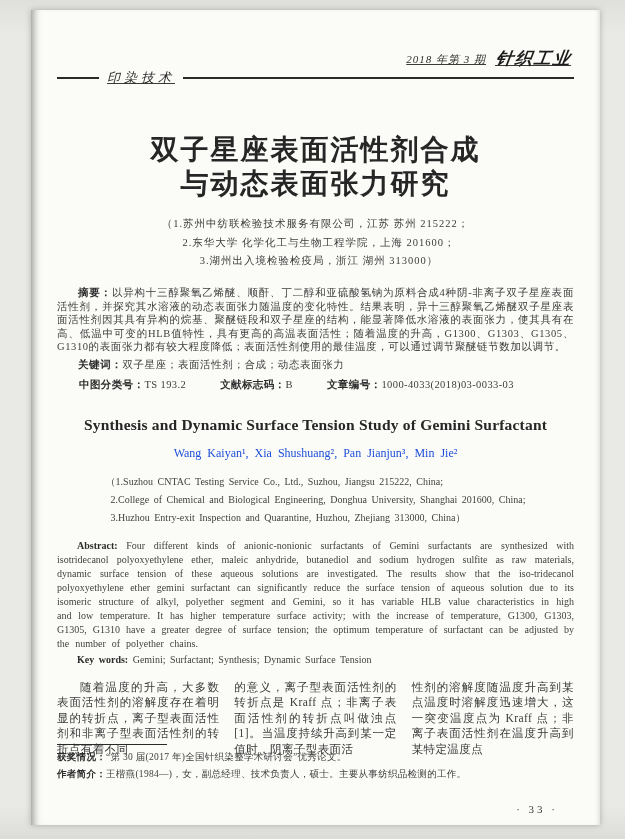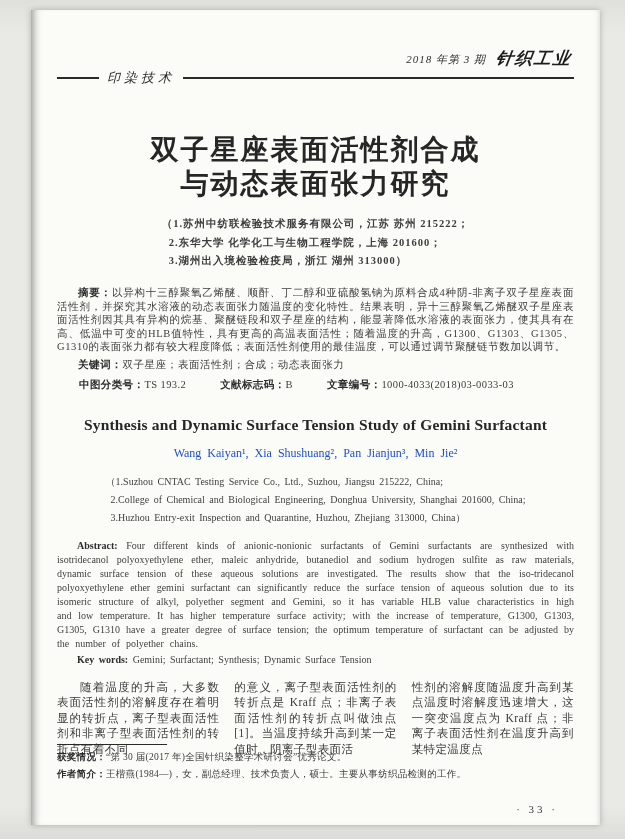--- a/index.html
+++ b/index.html
@@ -12,21 +12,21 @@
   .page{
     position:relative;
     margin:10px 25px 0 31px;
     height:815px;
     background:#fbfbf8;
     box-shadow:0 0 6px rgba(0,0,0,.25), inset 10px 0 8px -8px rgba(0,0,0,.45), inset -4px 0 6px -5px rgba(0,0,0,.25);
     padding:0 26px;
     box-sizing:border-box;
   }
   
-  .header{padding-top:40px;}
+  .header{padding-top:40px;text-decoration:underline;}
   .header-right{
     text-align:right;display:flex;justify-content:flex-end;align-items:flex-end;gap:10px;
     margin-right:2px;margin-bottom:2px;
   }
   .issue{font-size:11px;font-style:italic;letter-spacing:1px;color:#2e2e2e;}
   .logo{
     font-size:17px;font-weight:bold;font-style:italic;letter-spacing:2px;color:#1d1d1d;
     transform:skewX(-8deg);line-height:1;
   }
   .header-rule{display:flex;align-items:center;margin-top:2px;}
@@ -40,23 +40,23 @@
   
   .title-zh{
     margin:46px 0 0 0;text-align:center;
     font-size:28px;font-weight:700;color:#262626;
     letter-spacing:2px;line-height:1.22;
   }
   .authors-zh{
     margin:20px 0 0 0;text-align:center;
     font-size:13px;letter-spacing:3px;color:#333;
   }
-  .affils-zh{width:fit-content;margin:14px auto 0 auto;font-size:10.5px;line-height:1.75;color:#3c3c3c;letter-spacing:1px;font-weight:bold;}
+  .affils-zh{width:fit-content;margin:14px auto 0 auto;font-size:10.5px;line-height:1.75;color:#3c3c3c;letter-spacing:1px;}
   .affils-zh p{margin:0;}
-  .affils-zh p + p{padding-left:7px;}
+  .affils-zh p + p{padding-left:7px;text-align:center;}
   
   .abstract-zh{
     margin:16px 0 0 0;font-size:10.5px;line-height:13.5px;
     text-align:justify;color:#3c3c3c;letter-spacing:.6px;text-indent:2em;
   }
   .keywords-zh{margin:4px 0 0 0;font-size:10.5px;letter-spacing:.6px;text-indent:2em;color:#3c3c3c;}
   .meta-row{
     display:flex;gap:34px;margin:6px 0 0 0;font-size:10.5px;color:#3c3c3c;
     padding-left:22px;letter-spacing:.4px;
   }

